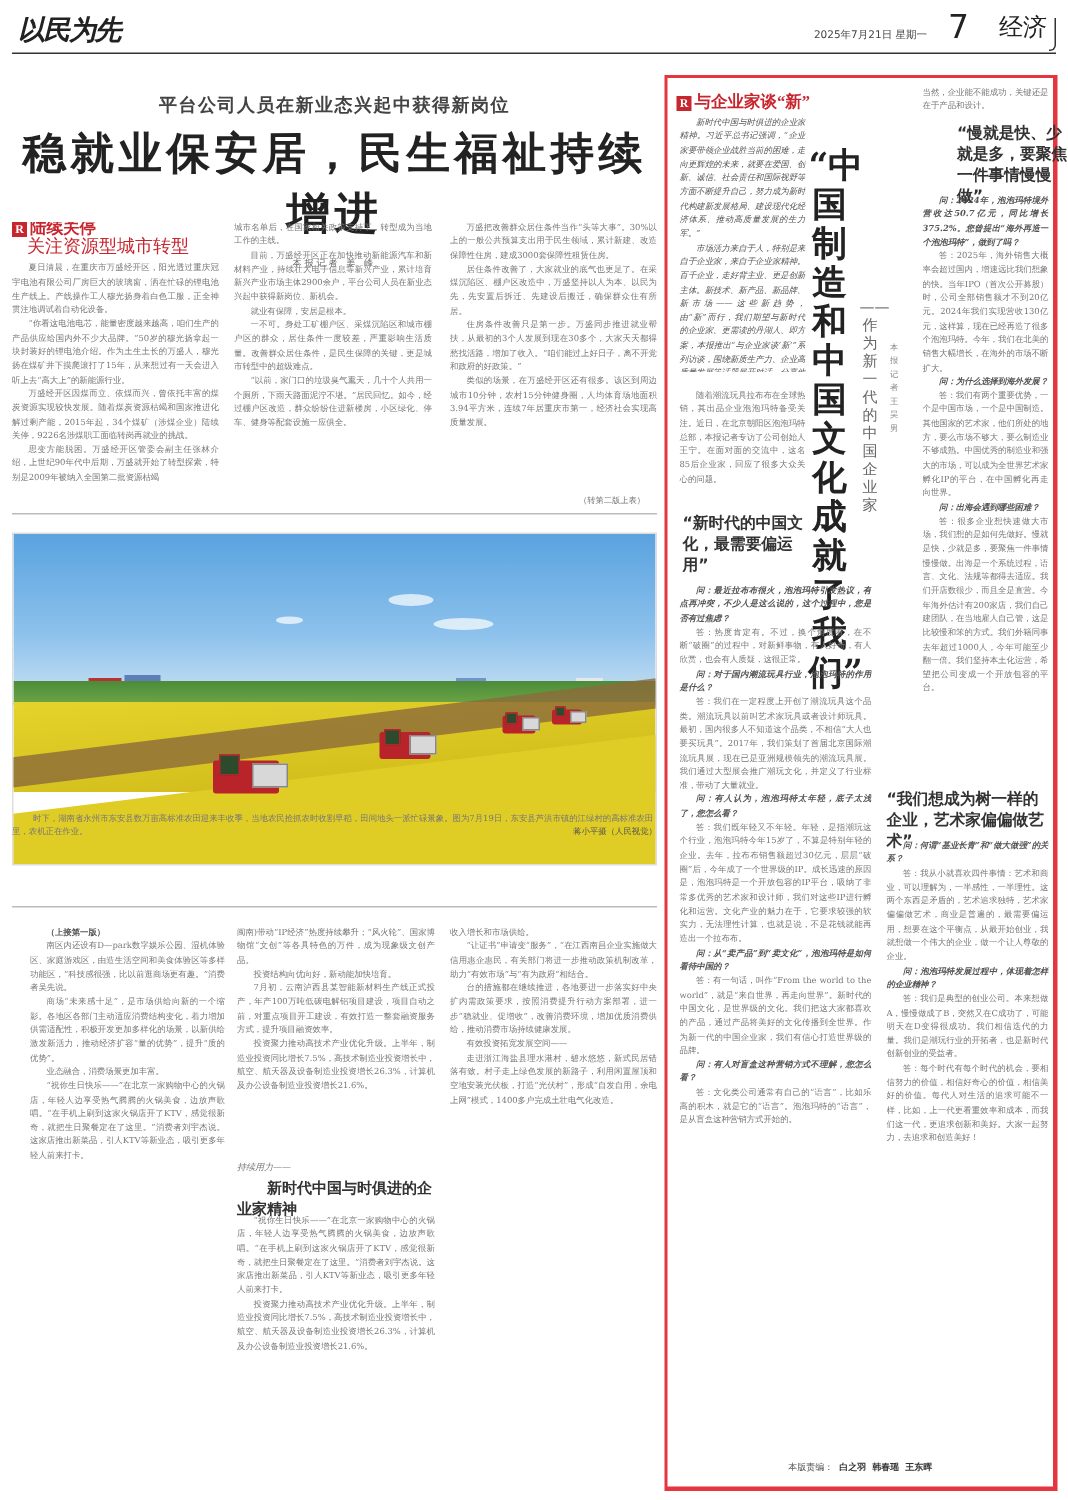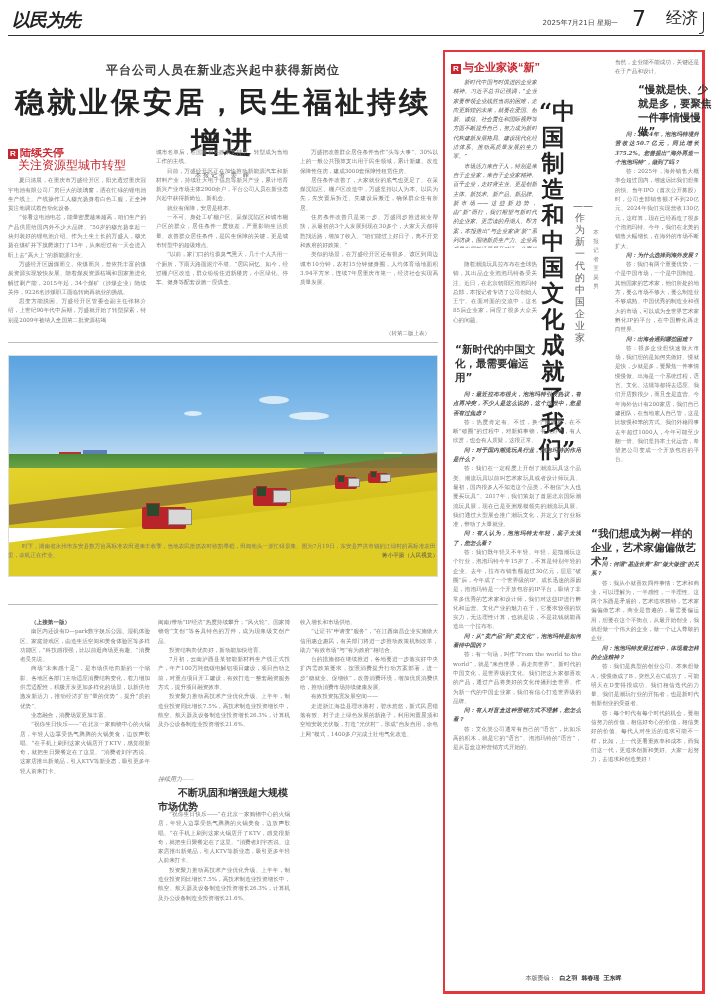--- a/index.html
+++ b/index.html
@@ -15,21 +15,21 @@
 
   .left { position: absolute; left: 8px; top: 40px; width: 430px; }
   .kicker { text-align: center; font-size: 12px; font-weight: bold; color: #444; margin-top: 22px; letter-spacing: 1px; }
   .headline { text-align: center; font-size: 29px; font-weight: bold; color: #222; margin-top: 4px; font-family: "DejaVu Sans", sans-serif; letter-spacing: 3px; }
   .byline { text-align: center; font-size: 6px; color: #666; margin-top: 8px; letter-spacing: 2px; }
 
   .col-block { position: absolute; top: 108px; width: 430px; height: 230px; }
   .col { position: absolute; font-size: 5.6px; line-height: 9.3px; color: #777; text-align: justify; overflow: hidden; }
   .col p { text-indent: 11px; margin-bottom: 0px; }
 
-  .sec-tag { color: #c8262f; font-weight: bold; font-size: 11px; font-family: Liberation Sans, sans-serif; }
+  .sec-tag { color: #c8262f; font-weight: bold; font-size: 11px; font-family: Liberation Serif, serif; }
   .sec-tag .r-box { display: inline-block; width: 10px; height: 10px; background: #c8262f; color: #fff; font-size: 8px; line-height: 10px; text-align: center; margin-right: 2px; vertical-align: 0px; }
   .sec-sub { color: #c8262f; font-size: 12px; font-family: "DejaVu Sans", sans-serif; margin: 2px 0 6px 10px; }
 
   .note-src { position: absolute; top: 290px; right: 8px; font-size: 5.5px; color: #777; }
   .hr { position: absolute; left: 0; width: 430px; height: 1px; background: #bbb; }
 
   .photo { position: absolute; left: 0; top: 315px; width: 430px; height: 222px; overflow: hidden; border: 1px solid #ddd; }
   .sky { position: absolute; left: 0; top: 0; width: 100%; height: 110px; background: linear-gradient(180deg, #5aa3e0 0%, #8cc1ec 60%, #c8e0f3 100%); }
   .cloud { position: absolute; background: rgba(255,255,255,0.7); border-radius: 50%; }
   .village { position: absolute; left: 0; top: 78px; width: 100%; height: 32px; }
@@ -169,21 +169,21 @@
     <p>“祝你生日快乐——”在北京一家购物中心的火锅店，年轻人边享受热气腾腾的火锅美食，边放声歌唱。“在手机上刷到这家火锅店开了KTV，感觉很新奇，就把生日聚餐定在了这里。”消费者刘宇杰说。这家店推出新菜品，引人KTV等新业态，吸引更多年轻人前来打卡。</p>
   </div>
   <div class="col" style="left:150px; top:8px; width:132px; height:152px;">
     <p style="text-indent:0">闽南)带动“IP经济”热度持续攀升；“风火轮”、国家博物馆“文创”等各具特色的万件，成为现象级文创产品。</p>
     <p>投资结构向优向好，新动能加快培育。</p>
     <p>7月初，云南泸西县某智能新材料生产线正式投产，年产100万吨低碳电解铝项目建设，项目自动之前，对重点项目开工建设，有效打造一整套融资服务方式，提升项目融资效率。</p>
     <p>投资聚力推动高技术产业优化升级。上半年，制造业投资同比增长7.5%，高技术制造业投资增长中，航空、航天器及设备制造业投资增长26.3%，计算机及办公设备制造业投资增长21.6%。</p>
   </div>
   <div class="sub-head" style="left:150px; top:162px; width:135px;">
     <span class="lead">持续用力——</span>
-    <span style="padding-left:20px;">不断巩固和增强超大规模市场优势</span>
+    <span style="padding-left:20px;">新时代中国与时俱进的企业家精神</span>
   </div>
   <div class="col" style="left:150px; top:200px; width:132px; height:180px;">
     <p>“祝你生日快乐——”在北京一家购物中心的火锅店，年轻人边享受热气腾腾的火锅美食，边放声歌唱。“在手机上刷到这家火锅店开了KTV，感觉很新奇，就把生日聚餐定在了这里。”消费者刘宇杰说。这家店推出新菜品，引人KTV等新业态，吸引更多年轻人前来打卡。</p>
     <p>投资聚力推动高技术产业优化升级。上半年，制造业投资同比增长7.5%，高技术制造业投资增长中，航空、航天器及设备制造业投资增长26.3%，计算机及办公设备制造业投资增长21.6%。</p>
   </div>
   <div class="col" style="left:292px; top:8px; width:138px; height:380px;">
     <p style="text-indent:0">收入增长和市场供给。</p>
     <p>“让证书”申请变“服务”，“在江西南昌企业实施做大信用惠企惠民，有关部门将进一步推动政策机制改革，助力“有效市场”与“有为政府”相结合。</p>
     <p>台的措施都在继续推进，各地要进一步落实好中央扩内需政策要求，按照消费提升行动方案部署，进一步“稳就业、促增收”，改善消费环境，增加优质消费供给，推动消费市场持续健康发展。</p>
     <p>有效投资拓宽发展空间——</p>

